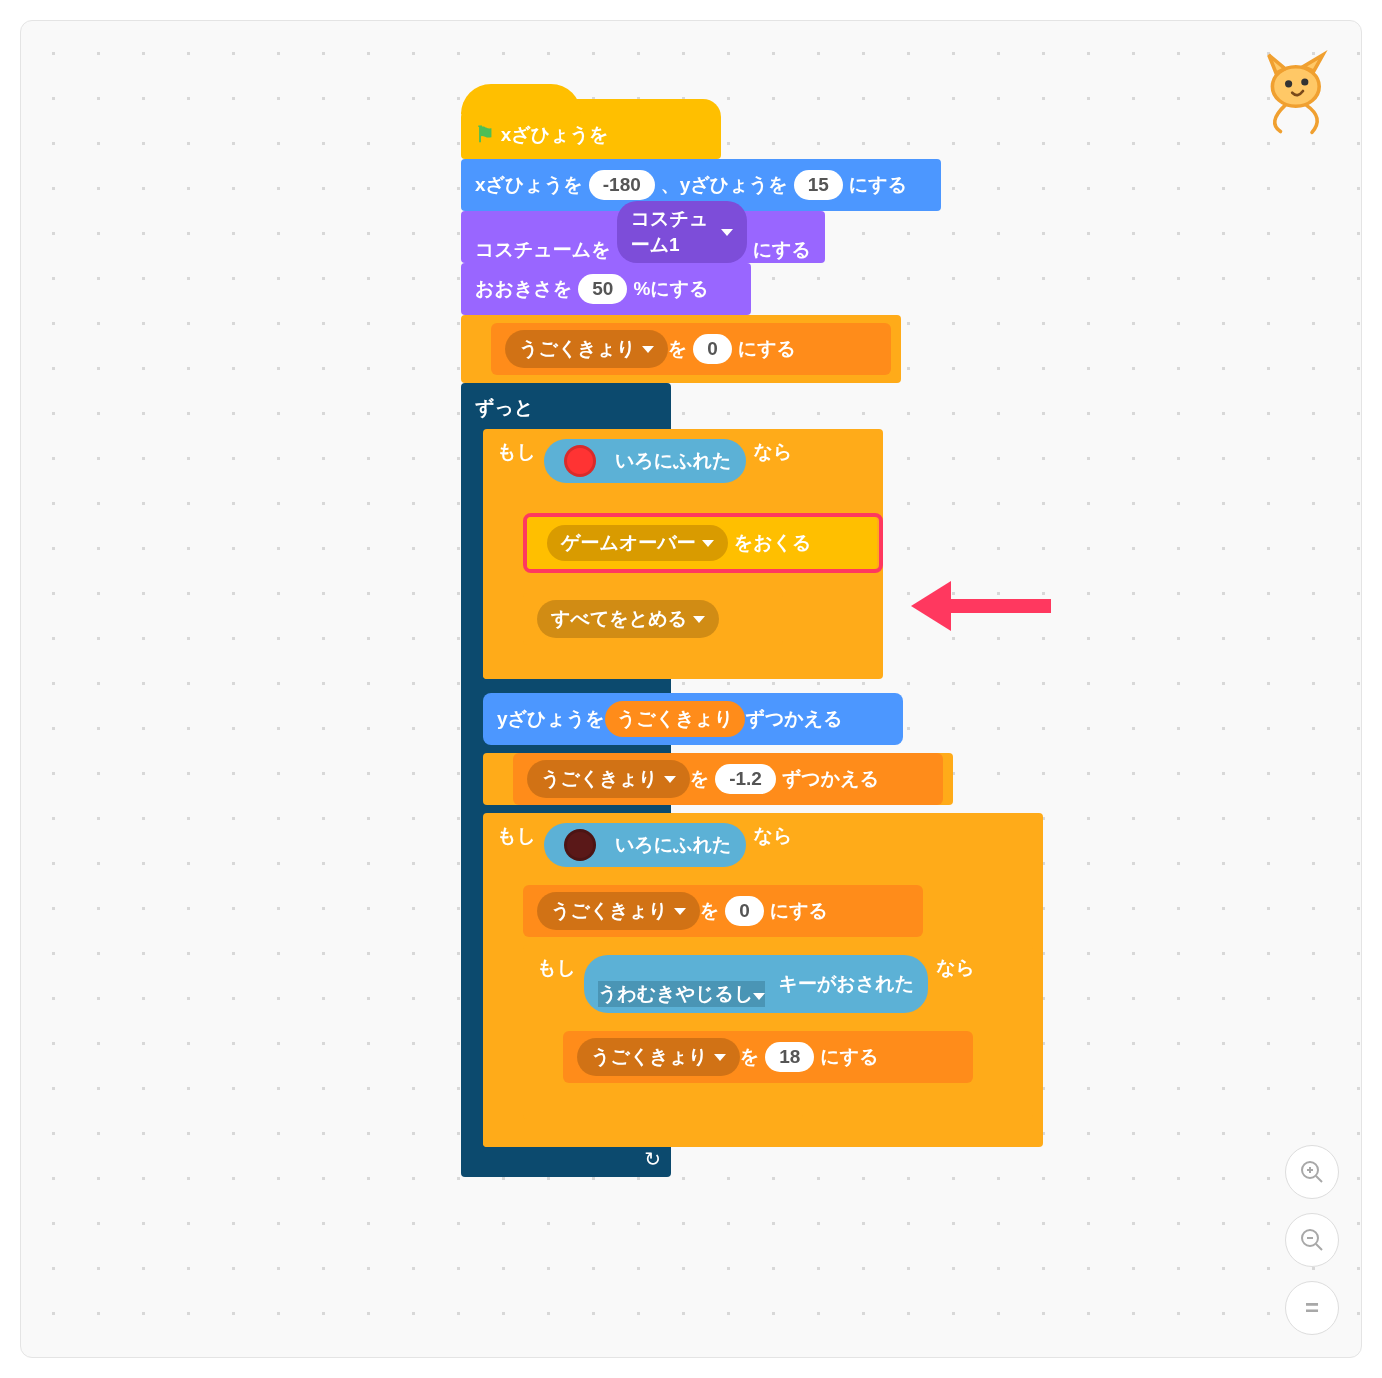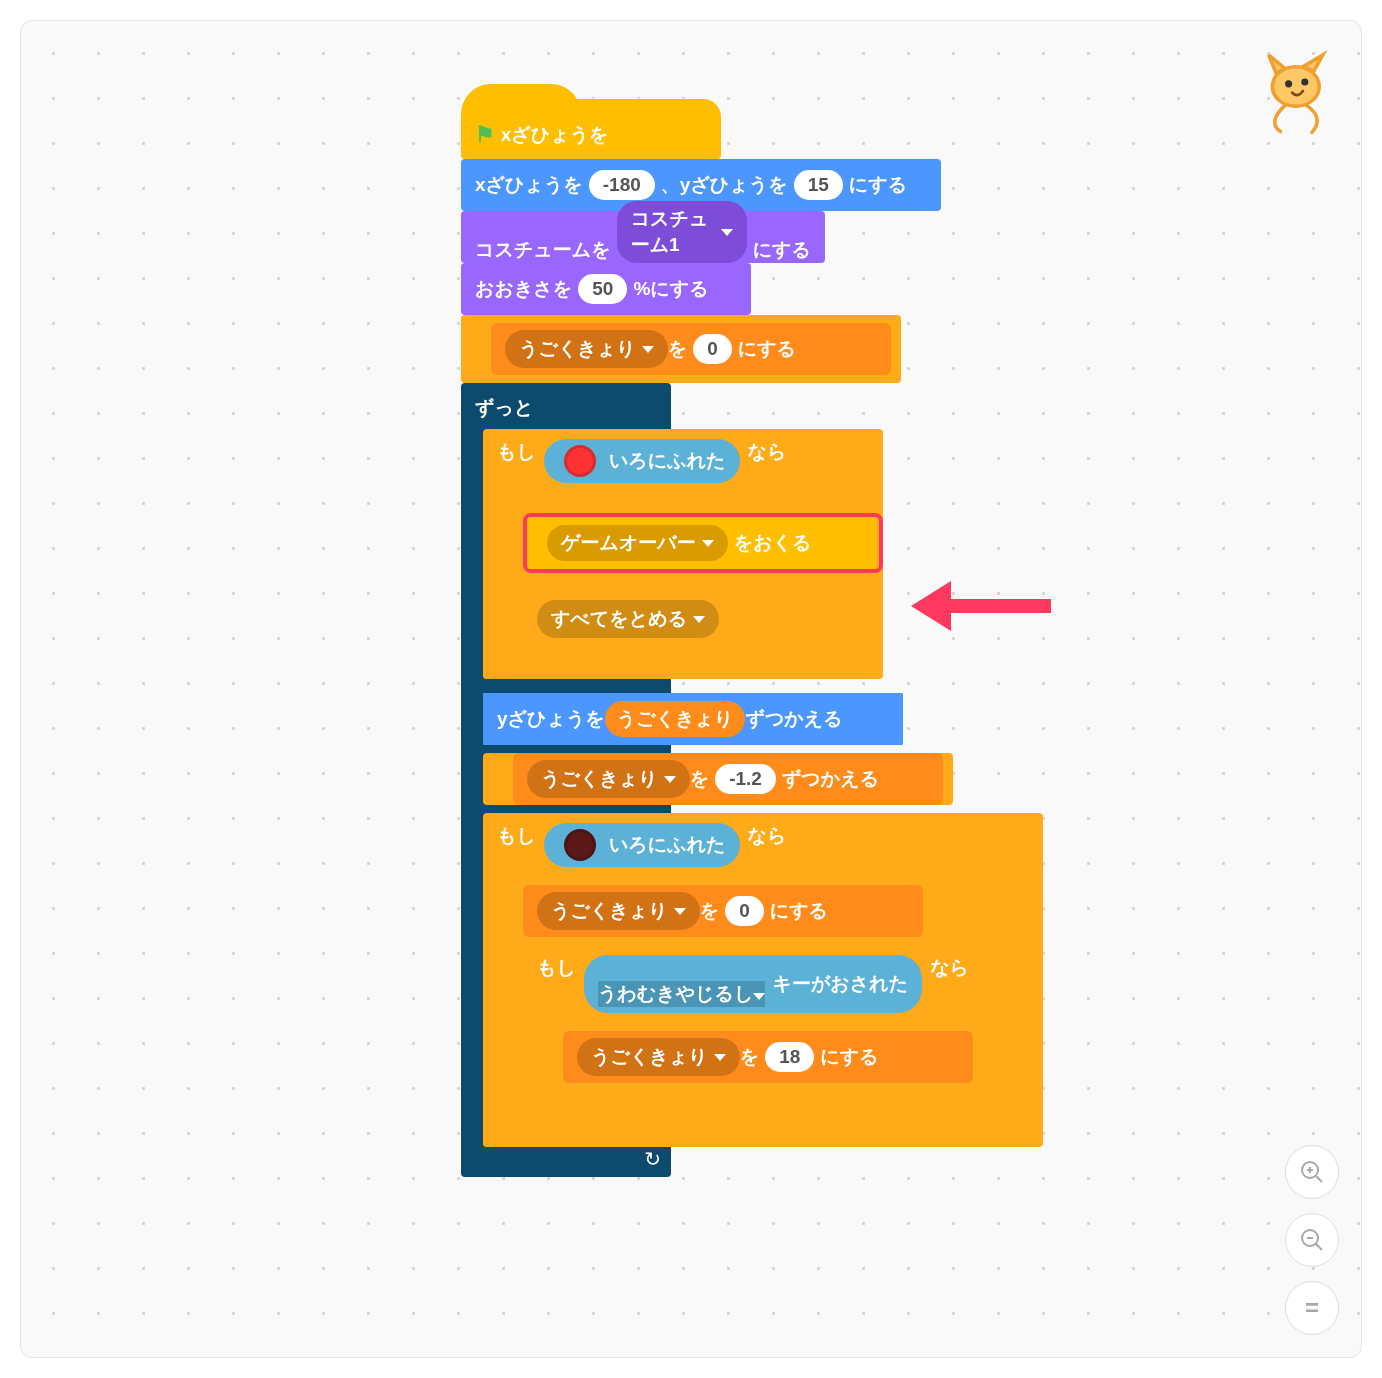--- a/index.html
+++ b/index.html
@@ -19,21 +19,21 @@
   .tri { width:0; height:0; border-left:6px solid transparent; border-right:6px solid transparent; border-top:7px solid #fff; display:inline-block; }
   .hat { background:#ffbf00; border-radius: 18px 18px 4px 4px; height: 60px; padding-top:12px; }
   .hat .hatbump { position:absolute; top:-15px; left:0; width:120px; height:30px; background:#ffbf00; border-radius: 30px 30px 0 0; }
   .flag { color:#4cbf56; font-size:22px; margin-right:6px; }
   .motion { background:#4c97ff; }
   .looks  { background:#9966ff; }
   .data   { background:#ff8c1a; }
   .control{ background:#ffab19; }
   .events { background:#ffbf00; }
   .myblk  { background:#ff6680; }
-  .sensing-pill{ background:#5cb1d6; border-radius:24px; padding:6px 14px; display:flex; align-items:center; gap:7px; }
+  .sensing-pill{ background:#5cb1d6; border-radius:24px; padding:6px 14px; display:flex; align-items:center; gap:13px; }
   .data-pill{ background:#ff8c1a; border-radius:20px; padding:5px 12px; }
   .colorbtn{ width:32px; height:32px; border-radius:50%; border:3px solid rgba(0,0,0,.15); margin:0 6px; }
   .cblock { background:#ffab19; border-radius:4px; }
   .chead { display:flex; padding:10px 14px; color:#fff; font-size:19px; font-weight:600; }
   .cbody { margin-left:20px; border-left: 20px solid #ffab19; padding: 0; }
   .cfoot { height:28px; background:#ffab19; border-radius:0 0 4px 4px; }
   .row { height:52px; border-radius:4px; }
   .highlight { border:4px solid #ff385f; border-radius:8px; margin:20px 0; }
   .darkdrop{ background: rgba(0,0,0,0.18); border-radius:20px; padding:6px 14px; display:flex; align-items:center; gap:6px; }
   .arrow { position:absolute; left: 890px; top: 545px; }
@@ -132,21 +132,21 @@
                 <div class="blk row control" style="width:260px; border-radius:4px; margin:6px 0;">
                   <span class="darkdrop">
                     <span>すべてをとめる</span>
                       <span class="tri"></span>
                   </span>
                 </div>
               </div>
               <div class="cfoot" style="width:330px;"></div>
             </div>
 
-            <div class="blk row motion" style="width:420px; margin-top:14px; border-radius:1px;">
+            <div class="blk row motion" style="width:420px; margin-top:14px; border-radius:8px;">
               <span class="lbl">yざひょうを</span>
               <span class="data-pill"><span>うごくきょり</span></span>
               <span class="lbl">ずつかえる</span>
             </div>
 
             <div class="cblock" style="width:470px;">
               <div class="blk row data" style="width:430px; margin:8px 0 8px 30px; border-radius:6px;">
                 <span class="darkdrop">
                   <span>うごくきょり</span>
                     <span class="tri"></span>

